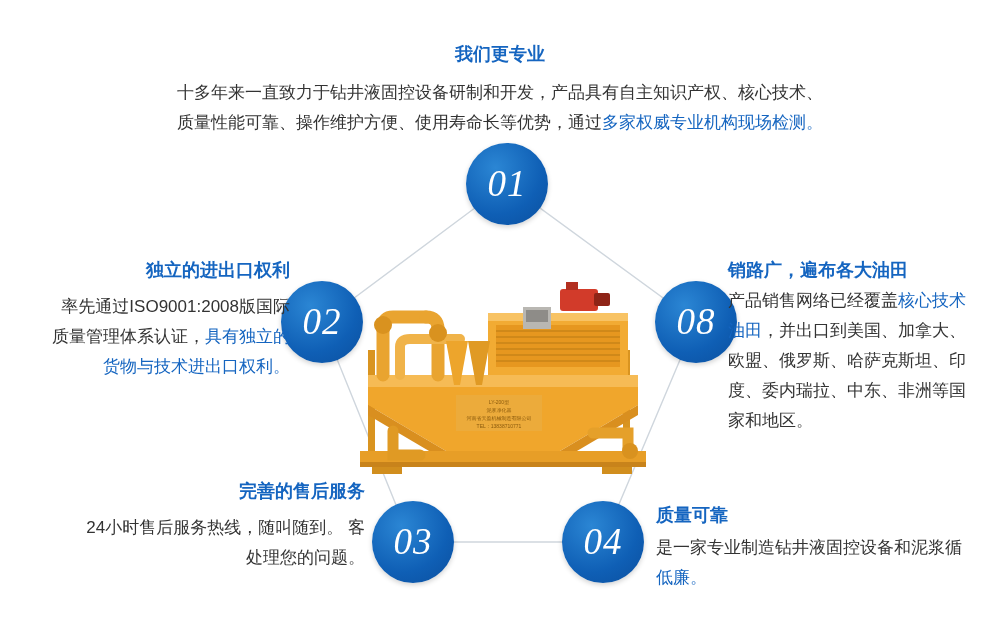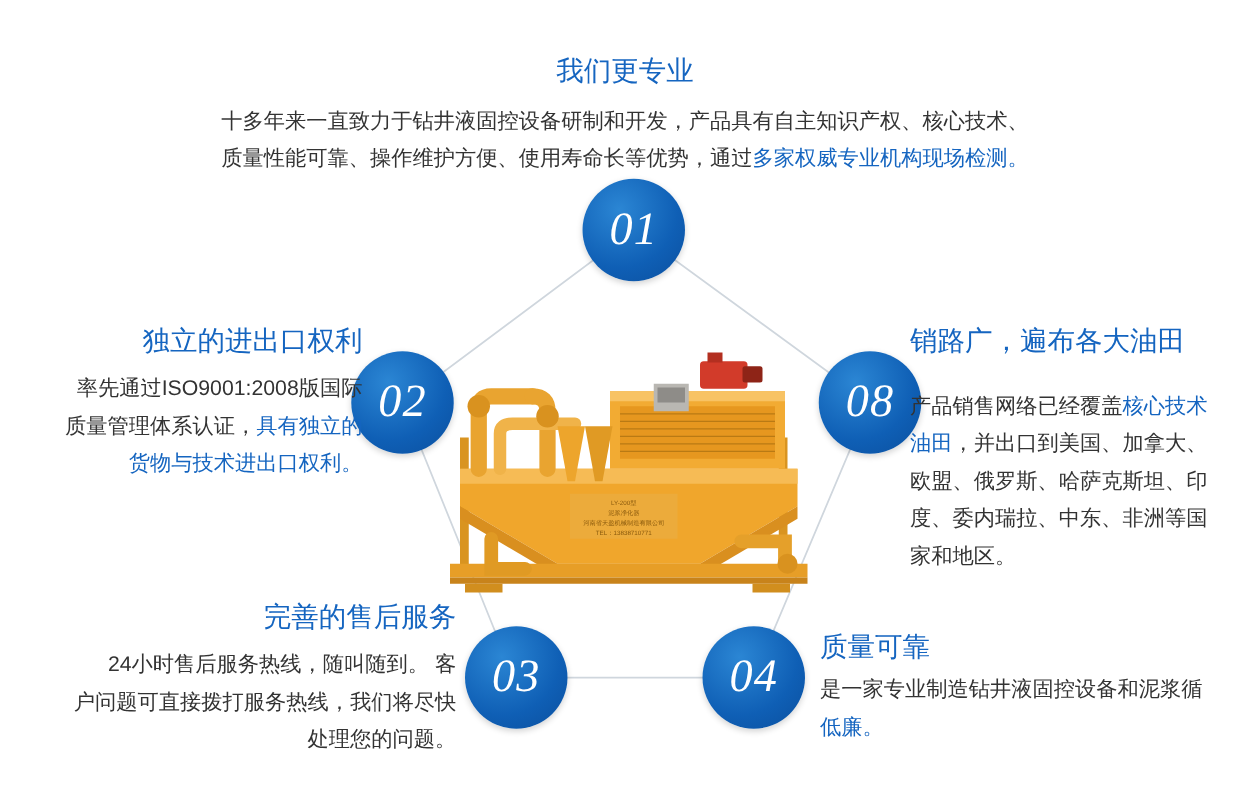--- a/index.html
+++ b/index.html
@@ -54,22 +54,22 @@
   #circle-01 { left: 466px; top: 143px; }
   #circle-02 { left: 281px; top: 281px; }
   #circle-03 { left: 372px; top: 501px; }
   #circle-04 { left: 562px; top: 501px; }
   #circle-05 { left: 655px; top: 281px; }
 
   
   .block { position: absolute; z-index: 6; }
   .title {
     color: #1565c0;
-    font-size: 22px;
-    font-weight: normal;
+    font-size: 18px;
+    font-weight: bold;
     line-height: 1.2;
     margin-bottom: 10px;
   }
   .body {
     font-size: 17px;
     line-height: 30px;
     color: #333333;
   }
   .hl { color: #1565c0; text-align: right; }
 
@@ -87,21 +87,21 @@
   #block-03 { left: 20px; top: 481px; width: 345px; text-align: right; }
   #block-03 .title { text-align: right; }
   #block-03 .body { text-align: right; }
 
   
   #block-04 { left: 656px; top: 505px; width: 335px; text-align: left; }
   #block-04 .title { margin-bottom: 6px; }
 
   
   #block-05 { left: 728px; top: 260px; width: 262px; text-align: left; }
-  #block-05 .title { margin-bottom: 24px; }
+  #block-05 .title { margin-bottom: 4px; }
 
   
   .machine {
     position: absolute;
     left: 338px;
     top: 255px;
     width: 330px;
     height: 230px;
     z-index: 2;
   }
@@ -206,21 +206,20 @@
       <div><span>率先通过ISO9001:2008版国际</span></div>
       <div><span>质量管理体系认证，</span><span class="hl">具有独立的</span></div>
       <div><span class="hl">货物与技术进出口权利。</span></div>
     </div>
   </div>
 
   <div class="block" id="block-03">
     <div class="title">完善的售后服务</div>
     <div class="body">
       <div><span>24小时售后服务热线，随叫随到。 客</span></div>
-      <div><span>户问题可直接拨打服务热线，我们将尽快</span></div>
       <div><span>处理您的问题。</span></div>
     </div>
   </div>
 
   <div class="block" id="block-04">
     <div class="title">质量可靠</div>
     <div class="body">
       <div><span>是一家专业制造钻井液固控设备和泥浆循</span></div>
       <div><span class="hl">低廉。</span></div>
     </div>

